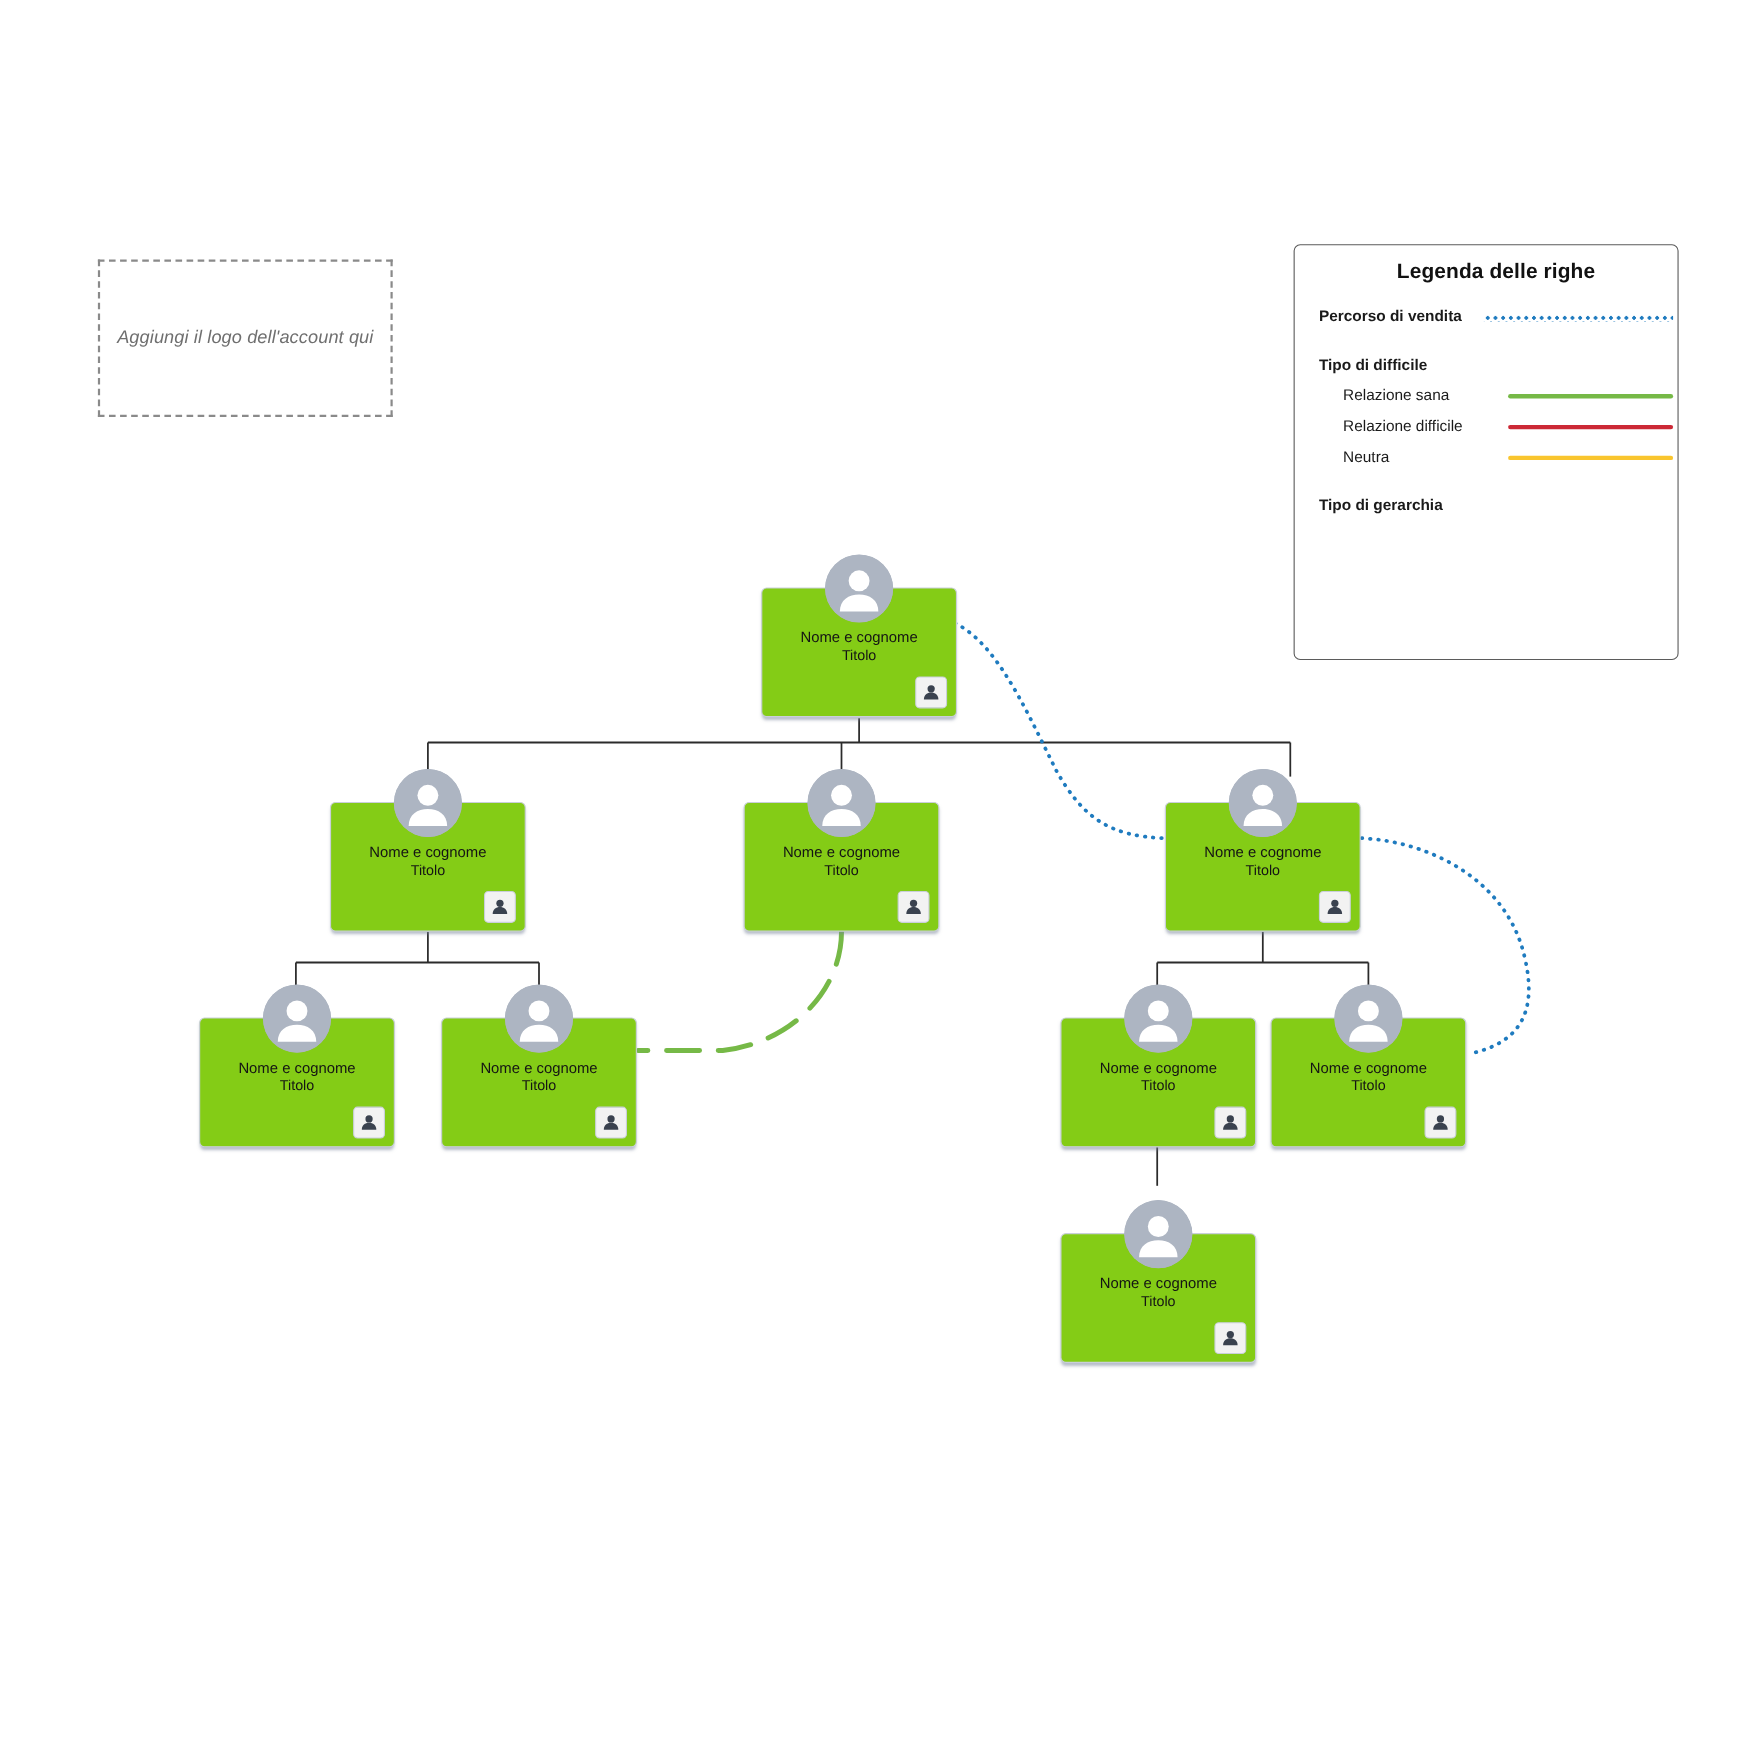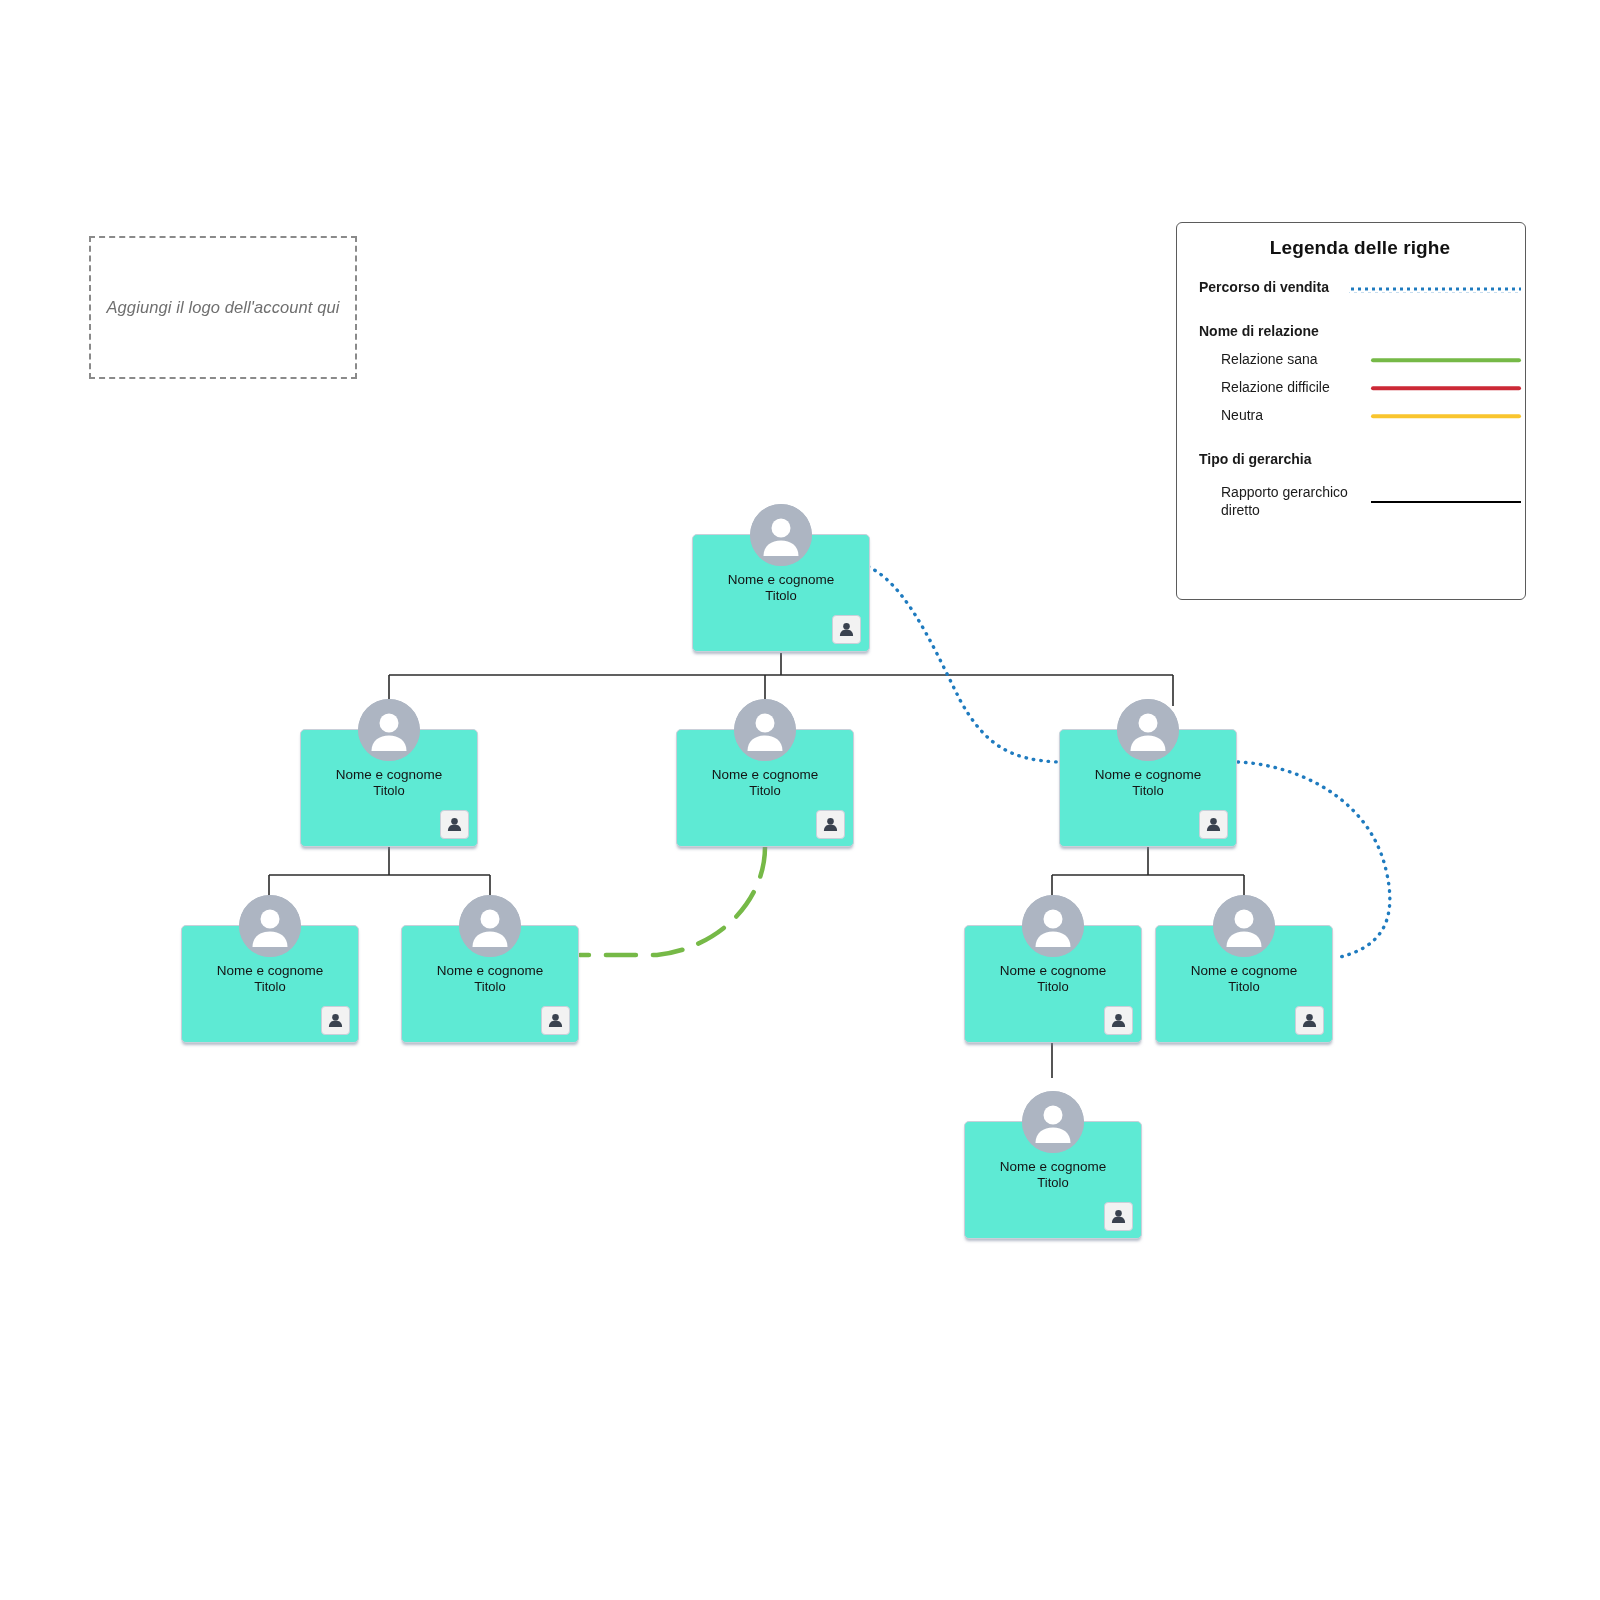--- a/index.html
+++ b/index.html
@@ -107,21 +107,21 @@
     background-repeat: repeat-x;
   }
   .legend-gap { height: 16px; }
   .legend-gap-sm { height: 9px; }
 
   
   .node {
     position: absolute;
     width: 178px;
     height: 118px;
-    background: #5eead4;
+    background: #84cc16;
     border: 1px solid #c9cfd9;
     border-radius: 5px;
     box-sizing: border-box;
     box-shadow: 0 3px 3px -1px rgba(120,132,155,0.55);
   }
   .node .avatar {
     position: absolute;
     left: 50%;
     top: 0;
     width: 62px;
@@ -206,21 +206,21 @@
   <div class="legend-row">
     <div class="lbl bold">Percorso di vendita</div>
     <div class="swatch">
       <div class="ln sw-dotted2"></div>
     </div>
   </div>
 
   <div class="legend-gap"></div>
 
   <div class="legend-row">
-    <div class="lbl bold">Nome di relazione</div>
+    <div class="lbl bold">Tipo di difficile</div>
     <div class="swatch"></div>
   </div>
 
   <div class="legend-row">
     <div class="lbl indent">Relazione sana</div>
     <div class="swatch">
       <div class="ln sw-solid" style="background:#76b947"></div>
     </div>
   </div>
 
@@ -240,26 +240,20 @@
 
   <div class="legend-gap"></div>
 
   <div class="legend-row">
     <div class="lbl bold">Tipo di gerarchia</div>
     <div class="swatch"></div>
   </div>
 
   <div class="legend-gap-sm"></div>
 
-  <div class="legend-row">
-    <div class="lbl indent">Rapporto gerarchico diretto</div>
-    <div class="swatch">
-      <div class="ln sw-thin"></div>
-    </div>
-  </div>
 
   <div class="legend-gap-sm"></div>
 
 </div>
 
 <div id="nodes">
     <div class="node" style="left: 692px; top: 534px;">
       <div class="avatar">
         <svg viewBox="0 0 62 62" xmlns="http://www.w3.org/2000/svg">
           <circle cx="31" cy="31" r="31" fill="#adb5c2"></circle>

